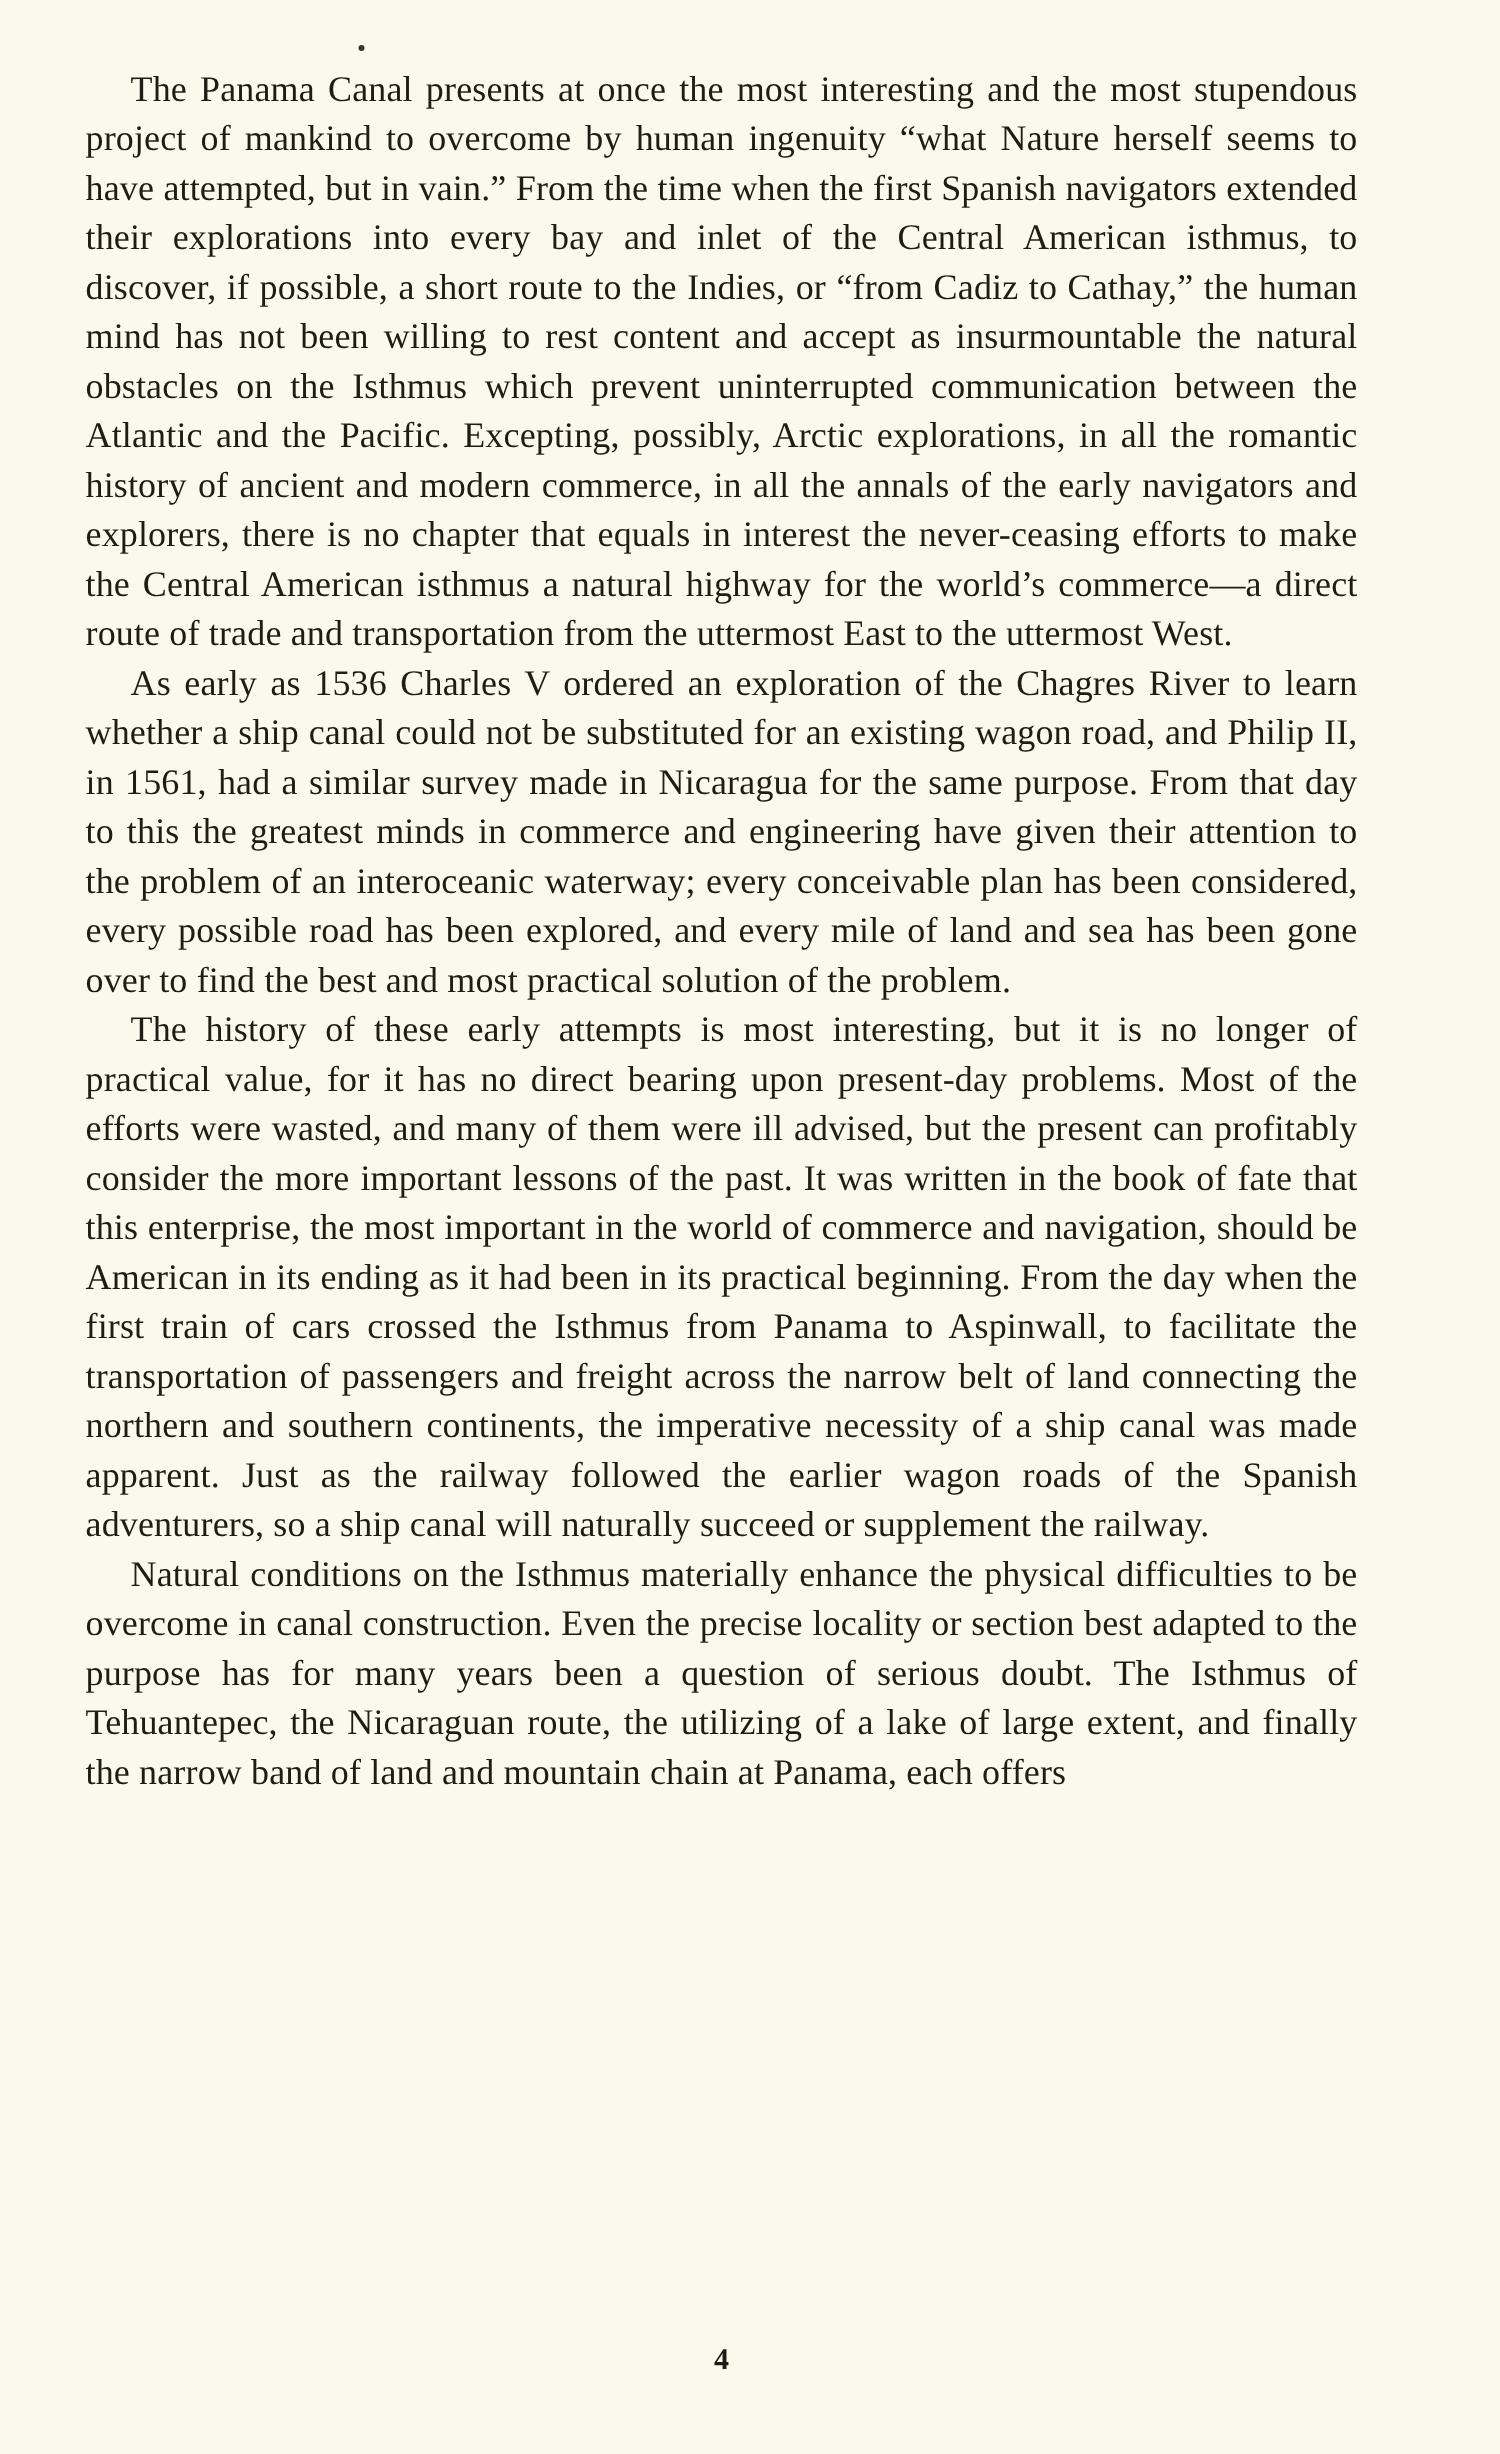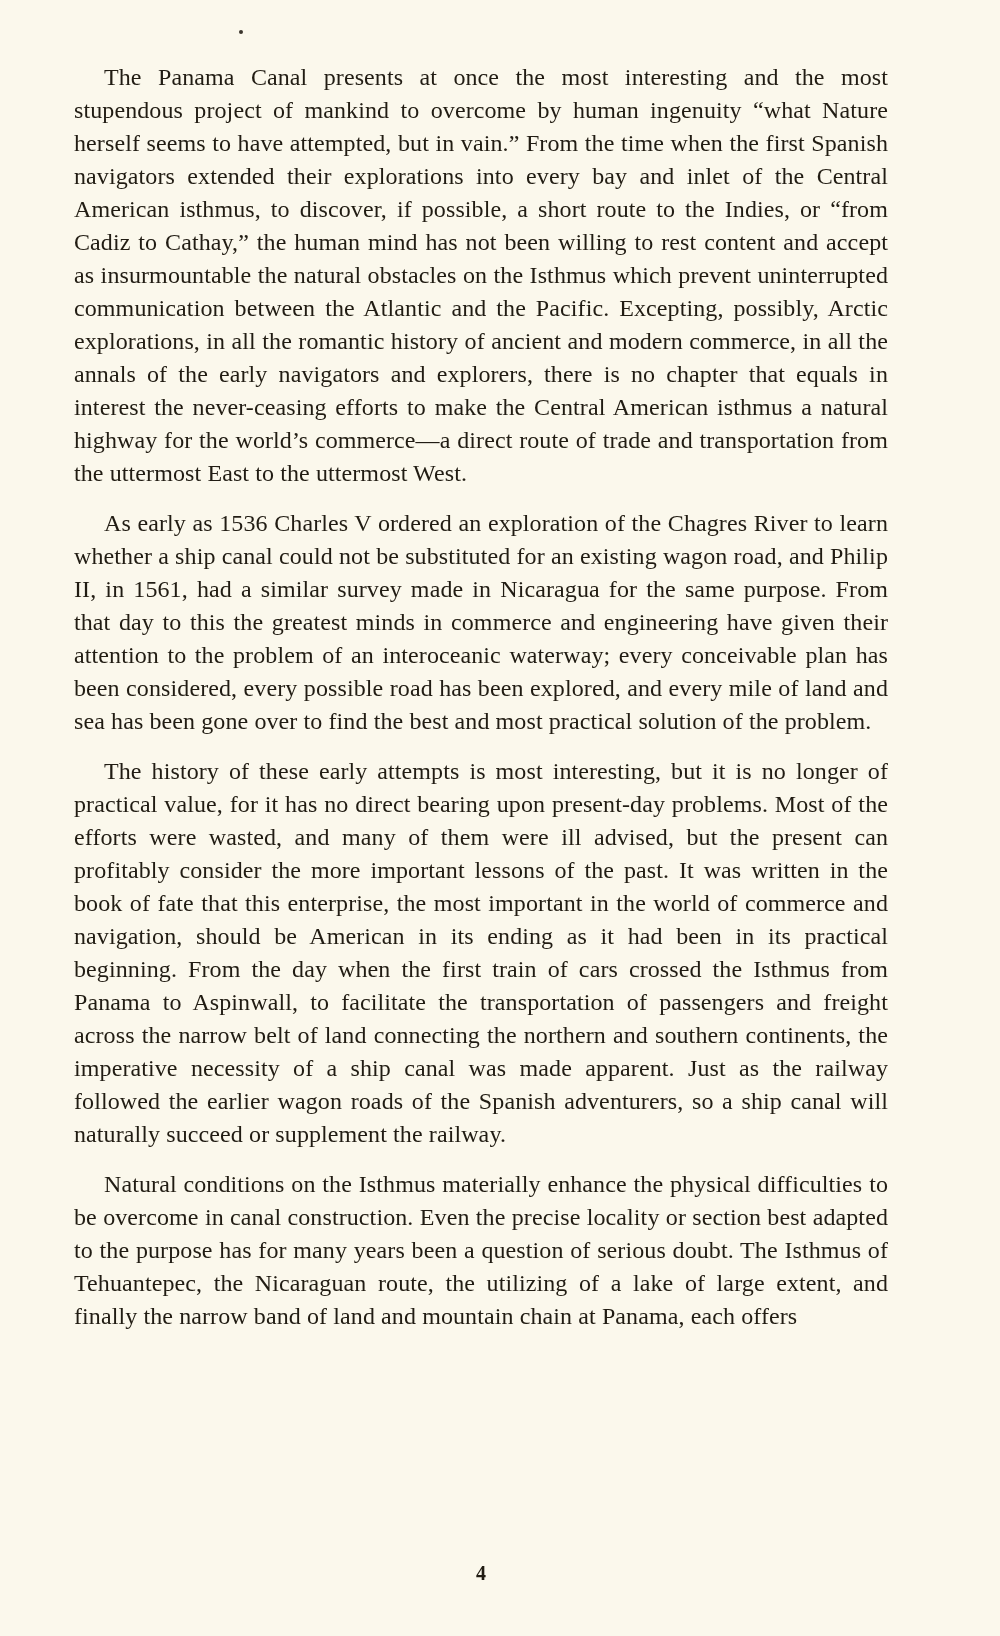--- a/index.html
+++ b/index.html
@@ -29,21 +29,21 @@
     position: absolute;
     left: 57px;
     top: 44px;
     width: 848px;
     font-size: 24px;
     line-height: 33px;
     text-align: justify;
     letter-spacing: 0.1px;
   }
   .text-block p {
-    margin: 17px;
+    margin: 0;
     padding: 0;
     text-indent: 30px;
   }
   .page-number {
     position: absolute;
     left: 57px;
     top: 1562px;
     width: 848px;
     text-align: center;
     font-size: 20px;

